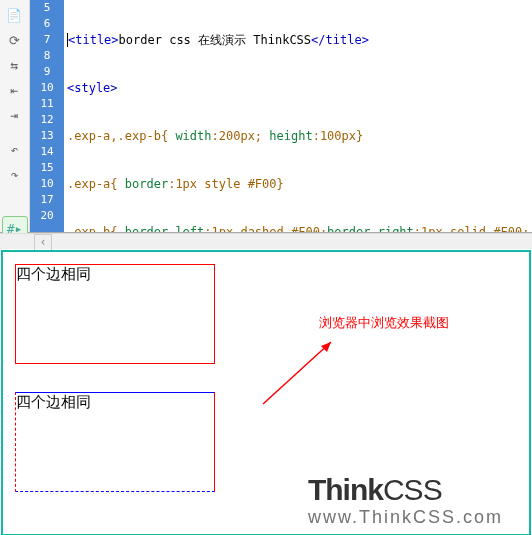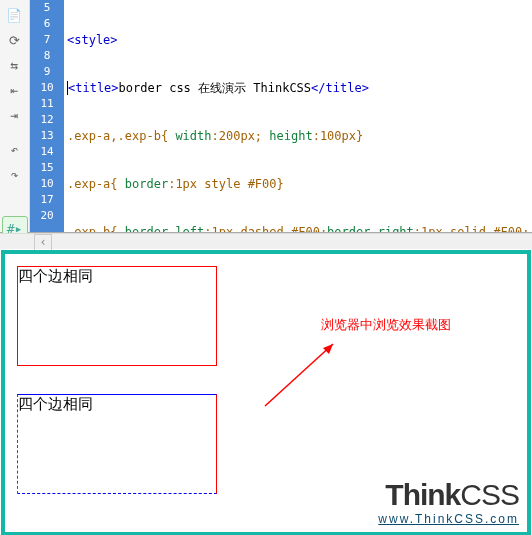--- a/index.html
+++ b/index.html
@@ -17,33 +17,33 @@
 .code-line { height: 16px; }
 .tag { color: #0000cc; }
 .attr { color: #15803d; }
 .val { color: #a16207; }
 .txt { color: #000; }
 .cursor-mark { border-left: 1px solid #000; }
 
 .scroll-h { height: 16px; background: #f0f0f0; border-top: 1px solid #ddd; position: relative; }
 .scroll-h::before { content: "‹"; position: absolute; left: 34px; top: 0; width: 16px; height: 16px; text-align: center; color: #888; border: 1px solid #ccc; line-height: 14px; }
 
-.preview-pane { padding: 12px; position: relative; height: 286px; border: 4px solid #14b8a6; margin: 1px; }
+.preview-pane { padding: 12px; position: relative; height: 286px; border: 2px solid #14b8a6; margin: 1px; }
 .box { width: 200px; height: 100px; margin-bottom: 14px; font-family: "SimSun", sans-serif; font-size: 15px; }
 .box-a { border: 1px solid #F00; }
 .box-b { border-left: 1px dashed #F00; border-right: 1px solid #F00; border-top: 1px solid #00F; border-bottom: 1px dashed #00F; }
 .spacer { height: 14px; }
 
 .annotation { position: absolute; left: 316px; top: 62px; color: #f00; font-family: "SimSun", sans-serif; font-size: 13px; }
 .arrow { position: absolute; left: 250px; top: 82px; }
 
-.watermark { position: absolute; right: 8px; bottom: 6px; text-align: right; }
+.watermark { position: absolute; right: 26px; bottom: 6px; }
 .watermark .big { font-family: Arial, sans-serif; font-size: 30px; font-weight: bold; color: #333; letter-spacing: -1px; }
 .watermark .big .thin { font-weight: 300; }
-.watermark .url { font-family: Arial, sans-serif; font-size: 12px; color: #0c4a6e; letter-spacing: 2px; text-decoration: underline; }
+.watermark .url { font-family: Arial, sans-serif; font-size: 18px; color: #737373; letter-spacing: 2px; }
 </style>
 </head>
 <body>
 
 <div class="editor-pane">
   <div class="toolbar">
     <div class="toolbar-btn">📄</div>
     <div class="toolbar-btn">⟳</div>
     <div class="toolbar-btn">⇆</div>
     <div class="toolbar-btn">⇤</div>
@@ -64,22 +64,22 @@
     <div>11</div>
     <div>12</div>
     <div>13</div>
     <div>14</div>
     <div>15</div>
     <div>10</div>
     <div>17</div>
     <div>20</div>
   </div>
   <div class="code-area">
+    <div class="code-line"><span class="cursor-mark"></span><span class="tag">&lt;title&gt;</span><span class="txt">border css 在线演示 ThinkCSS</span><span class="tag">&lt;/title&gt;</span></div>
     <div class="code-line"><span class="tag">&lt;style&gt;</span></div>
-    <div class="code-line"><span class="cursor-mark"></span><span class="tag">&lt;title&gt;</span><span class="txt">border css 在线演示 ThinkCSS</span><span class="tag">&lt;/title&gt;</span></div>
     <div class="code-line"><span class="val">.exp-a,.exp-b{</span><span class="attr"> width</span><span class="val">:200px;</span><span class="attr"> height</span><span class="val">:100px}</span></div>
     <div class="code-line"><span class="val">.exp-a{</span><span class="attr"> border</span><span class="val">:1px style #F00}</span></div>
     <div class="code-line"><span class="val">.exp-b{</span><span class="attr"> border-left</span><span class="val">:1px dashed #F00;</span><span class="attr">border-right</span><span class="val">:1px solid #F00;</span></div>
     
     
     
     
     
     
     

